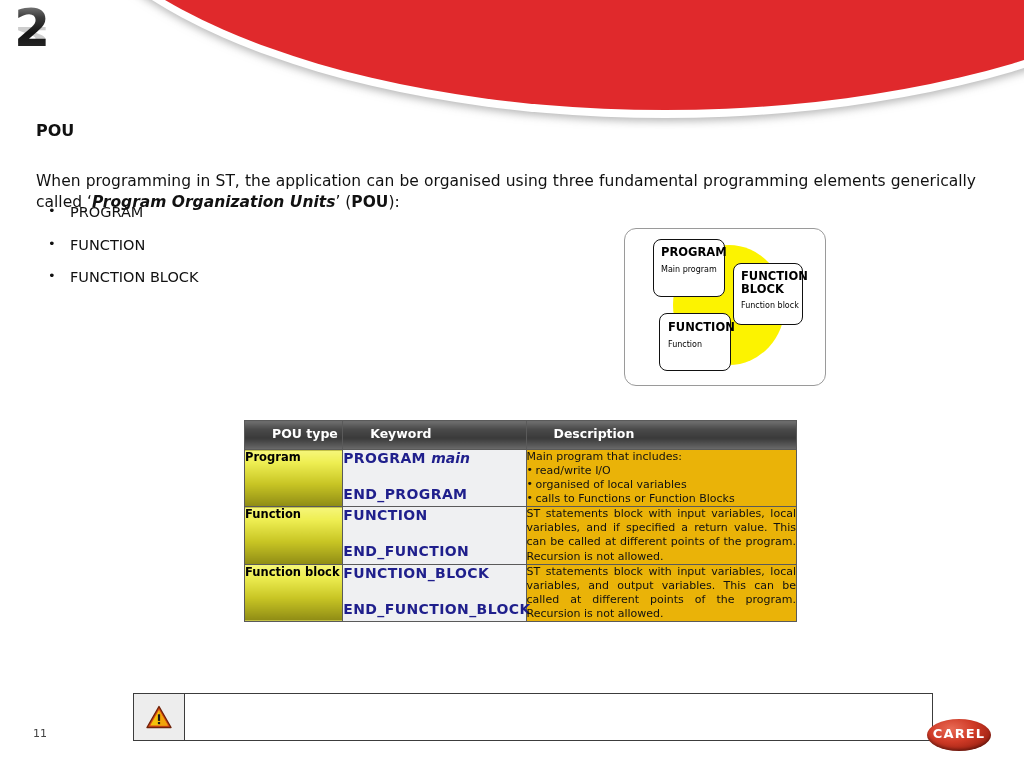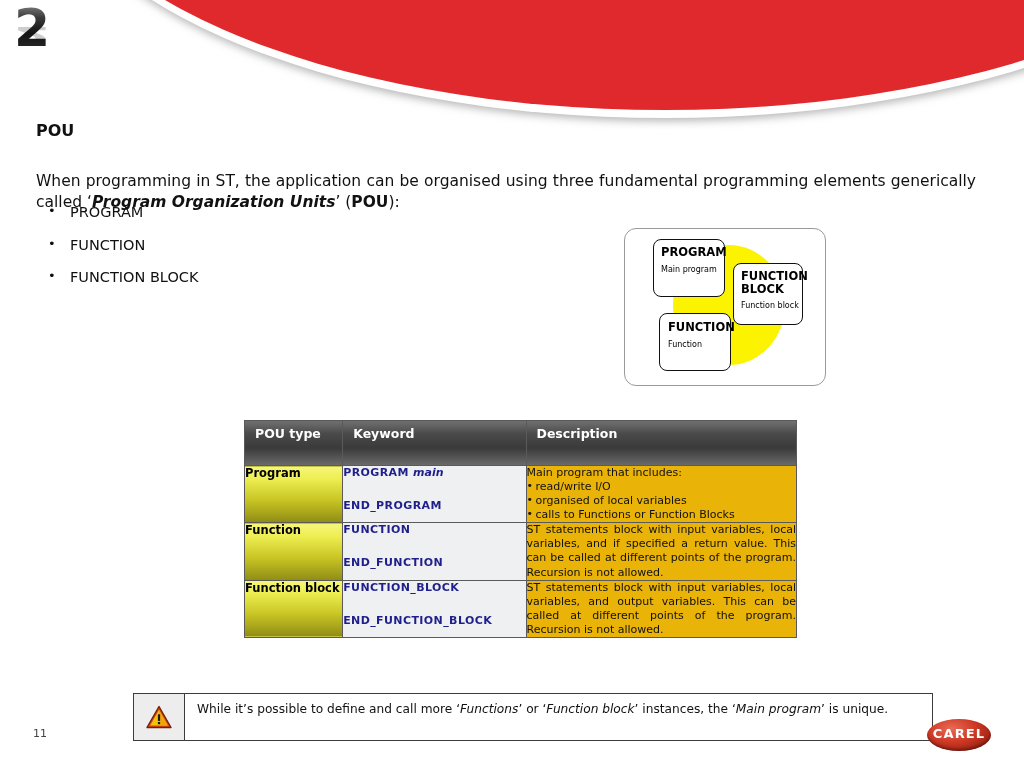--- a/index.html
+++ b/index.html
@@ -203,39 +203,39 @@
     padding: 0;
     vertical-align: top;
     box-sizing: border-box;
   }
   .pou-table thead th {
     background: linear-gradient(180deg, #6f6f6f 0%, #4a4a4a 28%, #3a3a3a 60%, #6b6b6b 100%);
     color: #ffffff;
     font-size: 12.5px;
     font-weight: bold;
     text-align: left;
-    height: 45px;
-    padding: 5px 0 0 10px;
+    height: 29px;
+    padding: 5px 0 0 27px;
   }
   .col-type   { width: 98px; }
   .col-keyword{ width: 183px; }
   .col-desc   { width: 270px; }
 
   .cell-type {
     background: linear-gradient(180deg, #f6f67a 0%, #eeee52 22%, #c8c524 60%, #8f8c15 100%);
     font-size: 11.5px;
     font-weight: bold;
     color: #000000;
     padding: 9px 0 0 9px;
     line-height: 1.22;
   }
   .cell-keyword {
     background: #eff0f2;
     font-family: "DejaVu Sans", sans-serif;
-    font-size: 11px;
+    font-size: 14px;
     font-weight: bold;
     color: #1f1f8c;
     padding: 9px 0 8px 9px;
     letter-spacing: 0.4px;
   }
   .cell-keyword .kw-italic {
     font-style: italic;
     font-weight: bold;
     letter-spacing: 0;
   }
@@ -415,20 +415,19 @@
 <div class="note-box">
   <div class="note-icon-cell">
     <svg class="warning-icon" width="26" height="24" viewBox="0 0 26 24">
       <polygon points="13,1.5 25,22.5 1,22.5" fill="#d94a16" stroke="#6e2208" stroke-width="1.4" stroke-linejoin="round"></polygon>
       <polygon points="13,5 21.8,20.4 4.2,20.4" fill="#f5c20a" stroke="none"></polygon>
       <polygon points="13,5 21.8,20.4 13,20.4" fill="#f1a40b" stroke="none"></polygon>
       <rect x="11.9" y="9.3" width="2.2" height="6.6" fill="#1a1a1a"></rect>
       <rect x="11.9" y="17" width="2.2" height="2.2" fill="#1a1a1a"></rect>
     </svg>
   </div>
-  <div class="note-text"><span>While it’s possible to define and call more ‘</span><span class="it">Functions</span><span>’ or ‘</span><span class="it">Function block</span><span>’ instances, the ‘</span><span class="it">Main program</span><span>’ is unique.</span></div>
 </div>
 
 <div class="page-number">11</div>
 <div class="brand-logo">
   <div class="logo-ellipse"></div>
   <div class="logo-text">CAREL</div>
 </div>
 
 </body></html>

